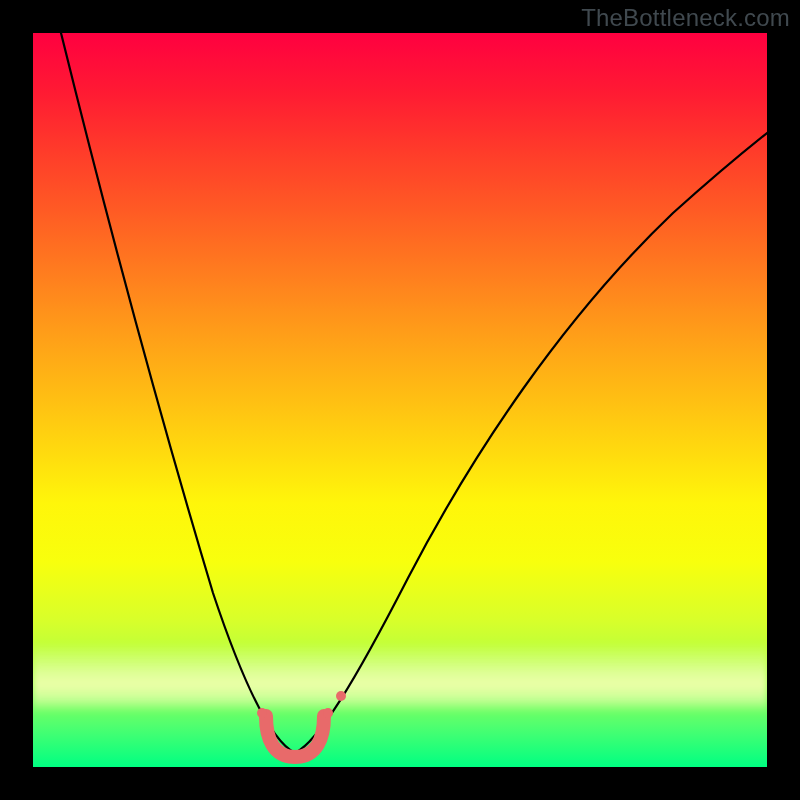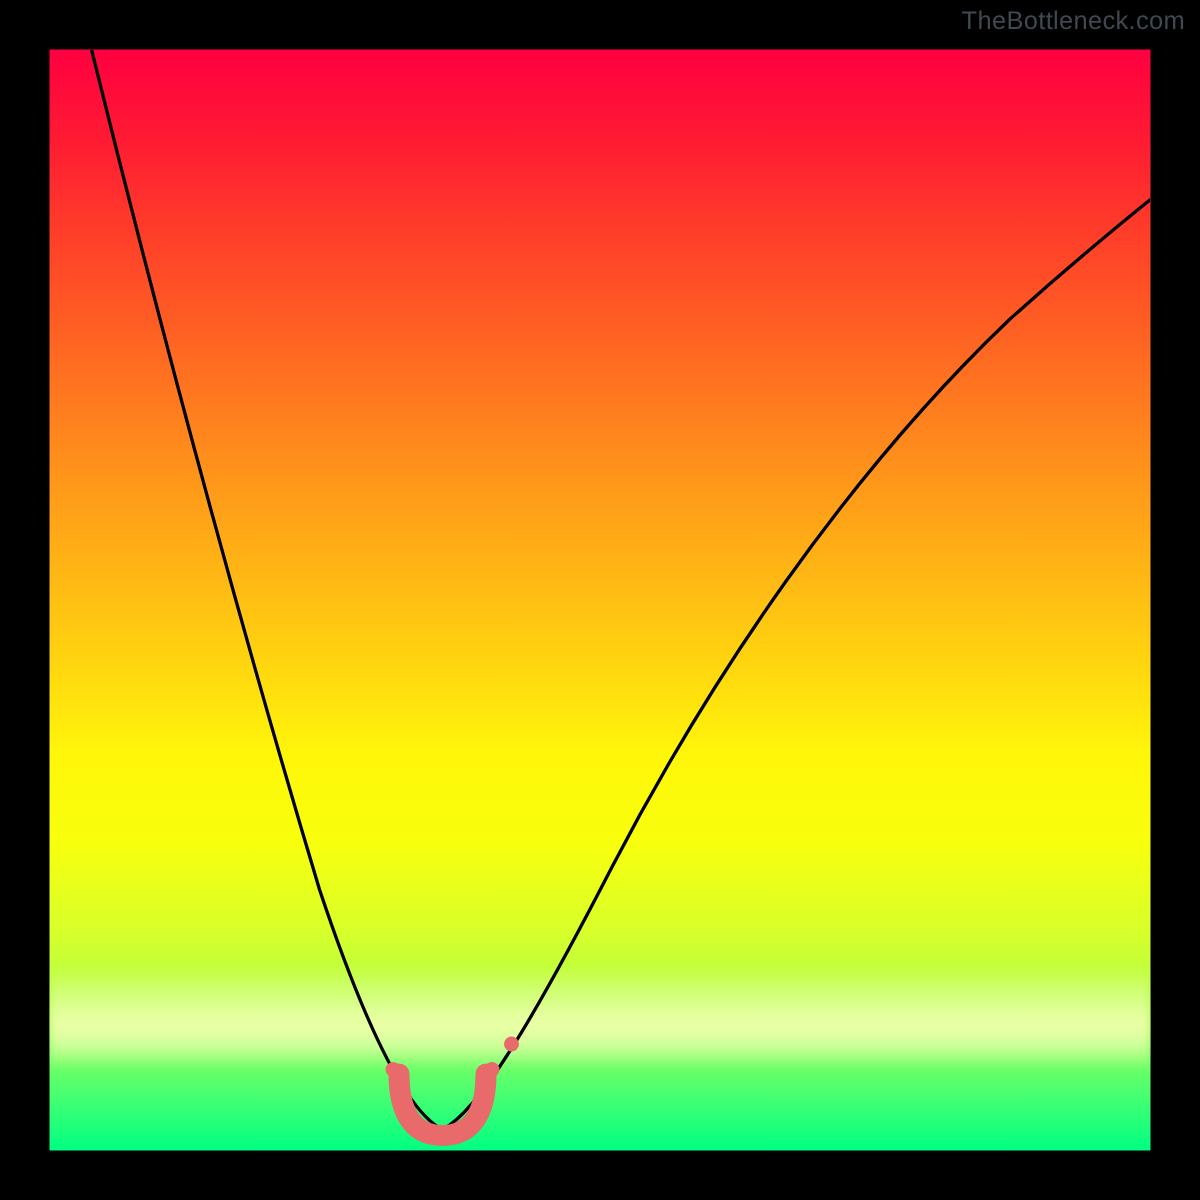--- a/index.html
+++ b/index.html
@@ -15,21 +15,21 @@
     position: relative;
     width: 800px;
     height: 800px;
     background: #000000;
     box-sizing: border-box;
   }
   .watermark {
     position: absolute;
     top: 4px;
     right: 10px;
-    font-size: 17px;
+    font-size: 24px;
     font-weight: 500;
     color: #40494f;
     letter-spacing: 0.2px;
     z-index: 50;
   }
   .plot-area {
     position: absolute;
     left: 33px;
     top: 33px;
     width: 734px;

